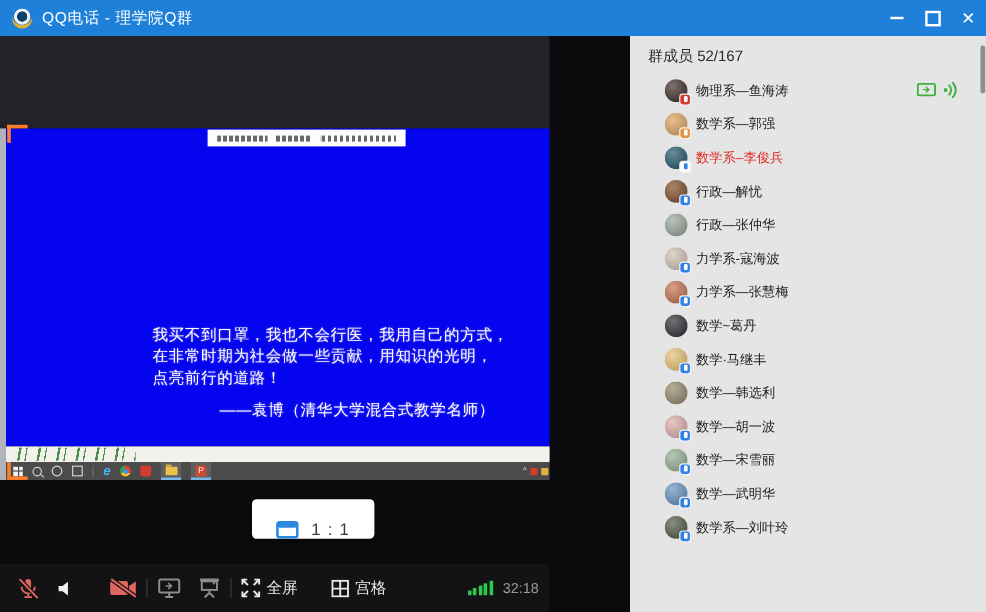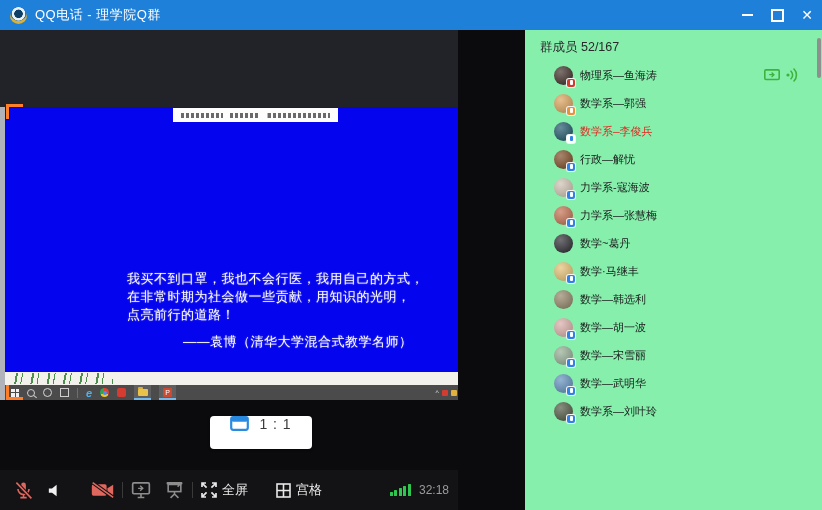--- a/index.html
+++ b/index.html
@@ -73,39 +73,39 @@
   
   .capture{position:absolute;left:6px;top:74px;width:512px;height:296px;z-index:4;pointer-events:none;}
   .corner{position:absolute;width:14px;height:12px;}
   .c-tl{left:0;top:0;border-left:3px solid #ff7e29;border-top:3px solid #ff7e29;}
   .c-tr{right:0;top:0;border-right:3px solid #ff7e29;border-top:3px solid #ff7e29;}
   .c-bl{left:0;bottom:0;border-left:3px solid #ff7e29;border-bottom:3px solid #ff7e29;}
   .c-br{right:0;bottom:0;border-right:3px solid #ff7e29;border-bottom:3px solid #ff7e29;}
 
   
   .ratio-btn{position:absolute;left:210px;top:386px;width:102px;height:33px;background:#fff;border-radius:4px;
-             display:flex;align-items:flex-start;justify-content:center;gap:10px;z-index:5;cursor:pointer;
+             display:flex;align-items:flex-end;justify-content:center;gap:10px;z-index:5;cursor:pointer;
              box-shadow:0 1px 3px rgba(0,0,0,.4);}
   .ratio-label{font-size:14px;color:#3a3a3a;letter-spacing:1px;}
 
   
   .call-toolbar{position:absolute;left:0;top:440px;width:525px;height:40px;background:#131315;z-index:5;
                 display:flex;align-items:center;color:#e8e8e8;}
   .ct-btn{display:flex;align-items:center;justify-content:center;cursor:pointer;}
   .ct-sep{width:1px;height:16px;background:#3a3a3a;margin:0 8px;}
   .ct-label{font-size:13px;margin-left:5px;}
   .ct-group{display:flex;align-items:center;cursor:pointer;}
   .signal{display:flex;align-items:flex-end;gap:1.5px;height:12px;margin-left:auto;}
   .signal i{width:3px;background:#2ec84e;border-radius:.5px;}
   .timer{font-size:12px;color:#9a9a9a;margin:0 10px 0 8px;}
   .exit-btn{width:54px;height:25px;background:#15803d;border:none;border-radius:3px;color:#fff;
             font-size:13px;margin-right:12px;cursor:pointer;display:flex;align-items:center;justify-content:center;}
 
   
-  .members{position:absolute;top:30px;left:525px;width:297px;height:480px;background:#86efac;overflow:hidden;}
+  .members{position:absolute;top:30px;left:525px;width:297px;height:480px;background:#e5e5e5;overflow:hidden;}
   .m-header{margin:9px 0 0 15px;font-size:12.5px;color:#2a2a2a;}
   .m-list{margin-top:5px;}
   .mrow{display:flex;align-items:center;height:28px;padding-left:29px;cursor:default;}
   .avatar{width:19px;height:19px;border-radius:50%;position:relative;flex:none;}
   .badge{position:absolute;right:-2px;bottom:-2px;width:8px;height:8px;border-radius:2px;
          display:flex;align-items:center;justify-content:center;box-shadow:0 0 0 1px #f4f4f5;}
   .badge i{width:3px;height:5px;border-radius:1px;display:block;}
   .mname{font-size:11px;color:#1a1a1a;margin-left:7px;white-space:nowrap;}
   .mshare{margin-left:auto;margin-right:24px;display:flex;align-items:center;gap:6px;}
   .m-scroll{position:absolute;right:1px;top:8px;width:4px;height:40px;background:#8f8f8f;border-radius:2px;}
@@ -323,20 +323,27 @@
   <div class="mrow">
     <span class="avatar" style="background: radial-gradient(circle at 35% 30%, rgba(255, 255, 255, 0.35), rgba(0, 0, 0, 0.22)), rgb(121, 69, 31);">
       <span class="badge" style="background: rgb(46, 130, 232);">
               <i style="background: rgb(255, 255, 255);"></i>
             </span>
     </span>
     <span class="mname">行政—解忧</span>
 
   </div>
 
+  <div class="mrow">
+    <span class="avatar" style="background: radial-gradient(circle at 35% 30%, rgba(255, 255, 255, 0.35), rgba(0, 0, 0, 0.22)), rgb(147, 160, 150);">
+      
+    </span>
+    <span class="mname">行政—张仲华</span>
+
+  </div>
 
   <div class="mrow">
     <span class="avatar" style="background: radial-gradient(circle at 35% 30%, rgba(255, 255, 255, 0.35), rgba(0, 0, 0, 0.22)), rgb(205, 191, 174);">
       <span class="badge" style="background: rgb(46, 130, 232);">
               <i style="background: rgb(255, 255, 255);"></i>
             </span>
     </span>
     <span class="mname">力学系-寇海波</span>
 
   </div>

